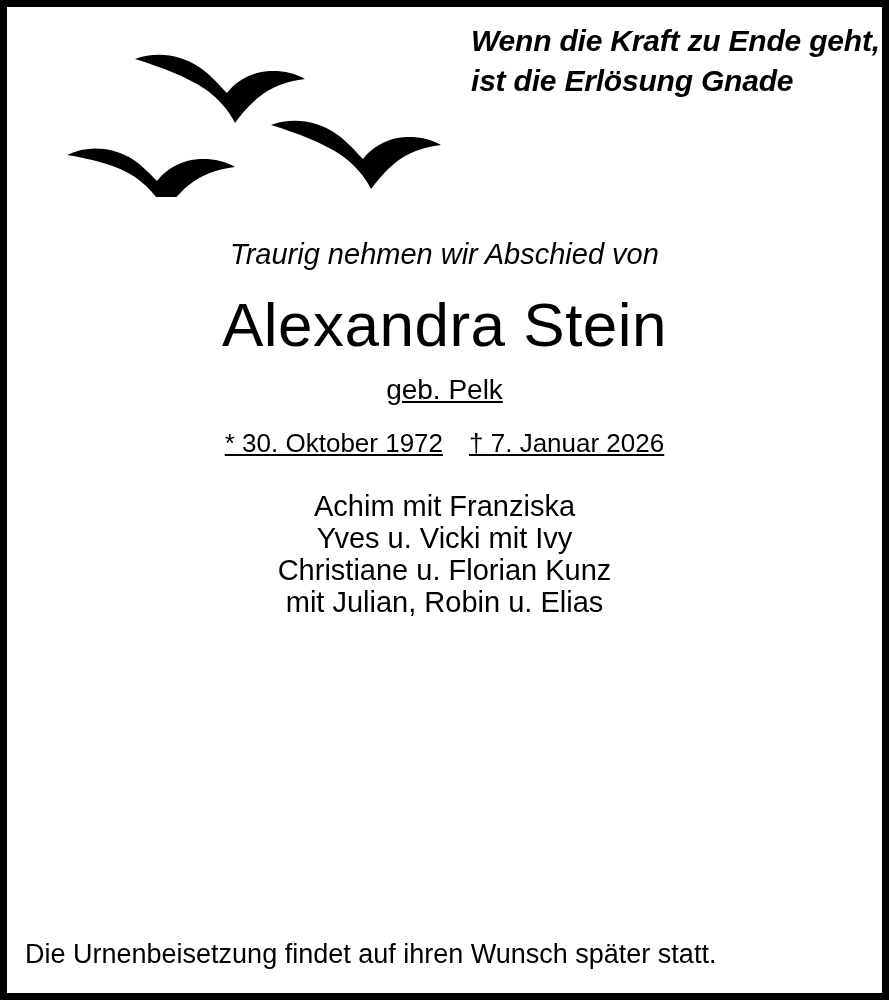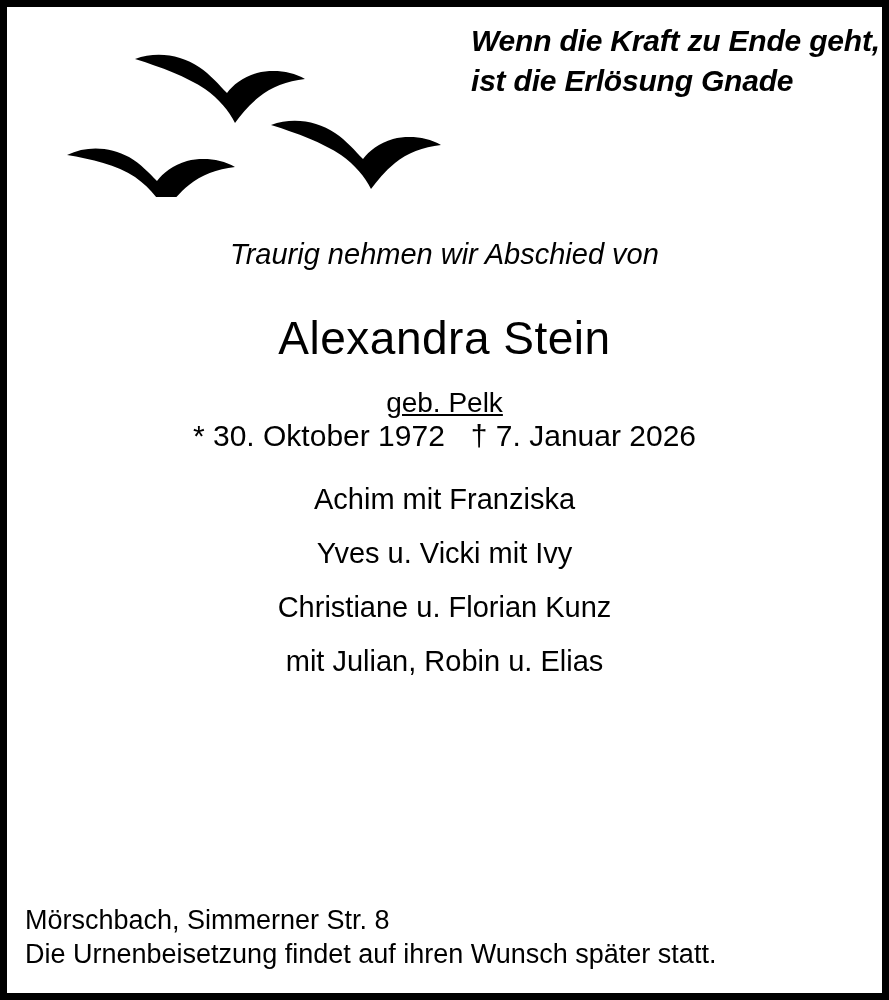--- a/index.html
+++ b/index.html
@@ -60,45 +60,46 @@
   
   .center { text-align: center; }
 
   .intro {
     font-style: italic;
     font-size: 29px;
     line-height: 34px;
     margin-top: 40px;
   }
   .name {
-    font-size: 46px;
+    font-size: 62px;
     line-height: 70px;
-    margin-top: 32px;
+    margin-top: 19px;
     letter-spacing: 0.5px;
     white-space: nowrap;
   }
   .maiden {
     font-size: 28px;
     line-height: 32px;
     margin-top: 14px;
     text-decoration: underline;
   }
   .dates {
-    font-size: 30px;
+    font-size: 26px;
     line-height: 34px;
+    margin-top: 20px;
+    text-decoration: underline;
   }
   .dates .sep { display: inline-block; width: 26px; }
 
   .mourners {
     margin-top: 30px;
   }
   .mourners .m-line {
     font-size: 29px;
     line-height: 32px;
-    margin-top: 22px;
   }
   .mourners .m-line:first-child { margin-top: 8px; }
 
   
   .footer {
     position: absolute;
     left: 18px;
     right: 18px;
     bottom: 22px;
     text-align: left;
@@ -158,18 +159,17 @@
       <div class="mourners">
         <div class="m-line">Achim mit Franziska</div>
         <div class="m-line">Yves u. Vicki mit Ivy</div>
         <div class="m-line">Christiane u. Florian Kunz</div>
         <div class="m-line">mit Julian, Robin u. Elias</div>
       </div>
 
     </div>
 
     <div class="footer">
-      <div>Mörschbach, Simmerner Str. 8</div>
       <div>Die Urnenbeisetzung findet auf ihren Wunsch später statt.</div>
     </div>
 
   </div>
 </div>
 
 </body></html>

